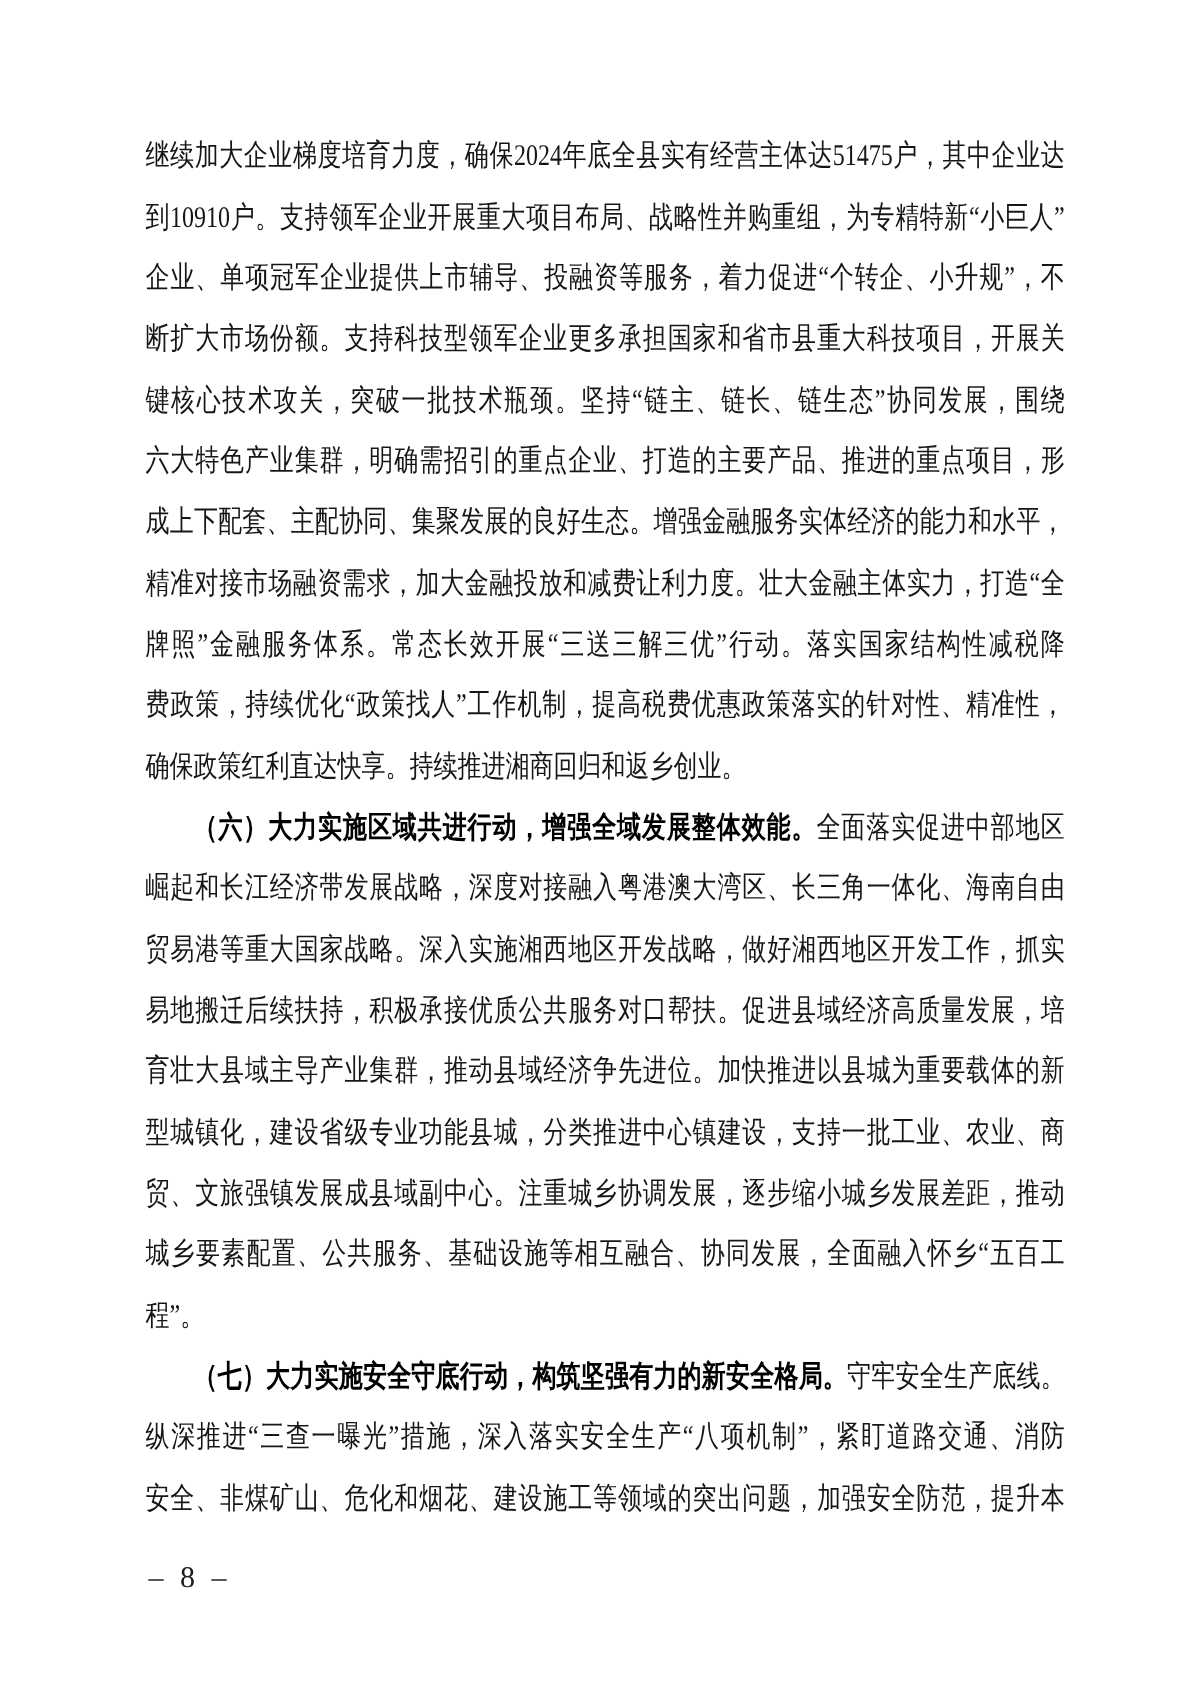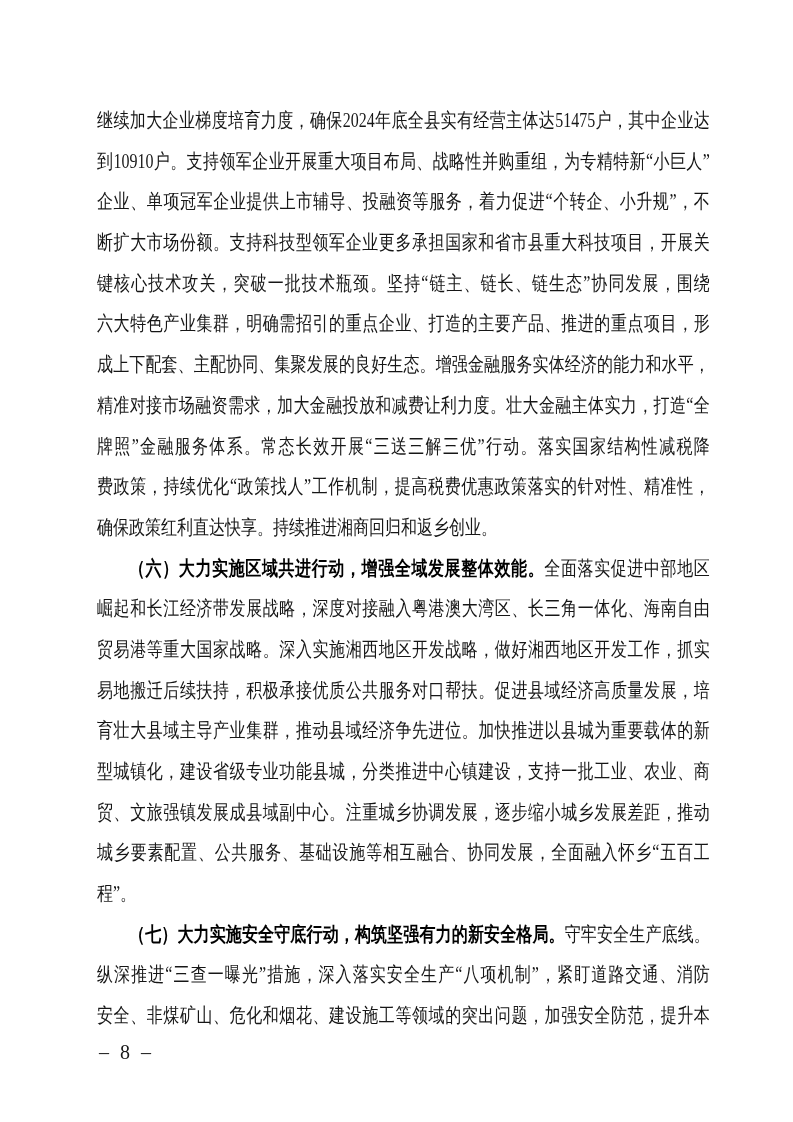--- a/index.html
+++ b/index.html
@@ -12,21 +12,21 @@
     width: 793px;
     height: 1122px;
     background: #ffffff;
     overflow: hidden;
     font-family: "Liberation Serif", "DejaVu Serif", serif;
     color: #161616;
   }
   .doc-body {
     position: absolute;
     left: 97px;
-    top: 100px;
+    top: 84px;
     width: 614px;
   }
   
   .line {
     width: 766px;
     height: 40.7px;
     line-height: 40.7px;
     font-size: 20px;
     transform: scaleX(0.8);
     transform-origin: 0 0;

